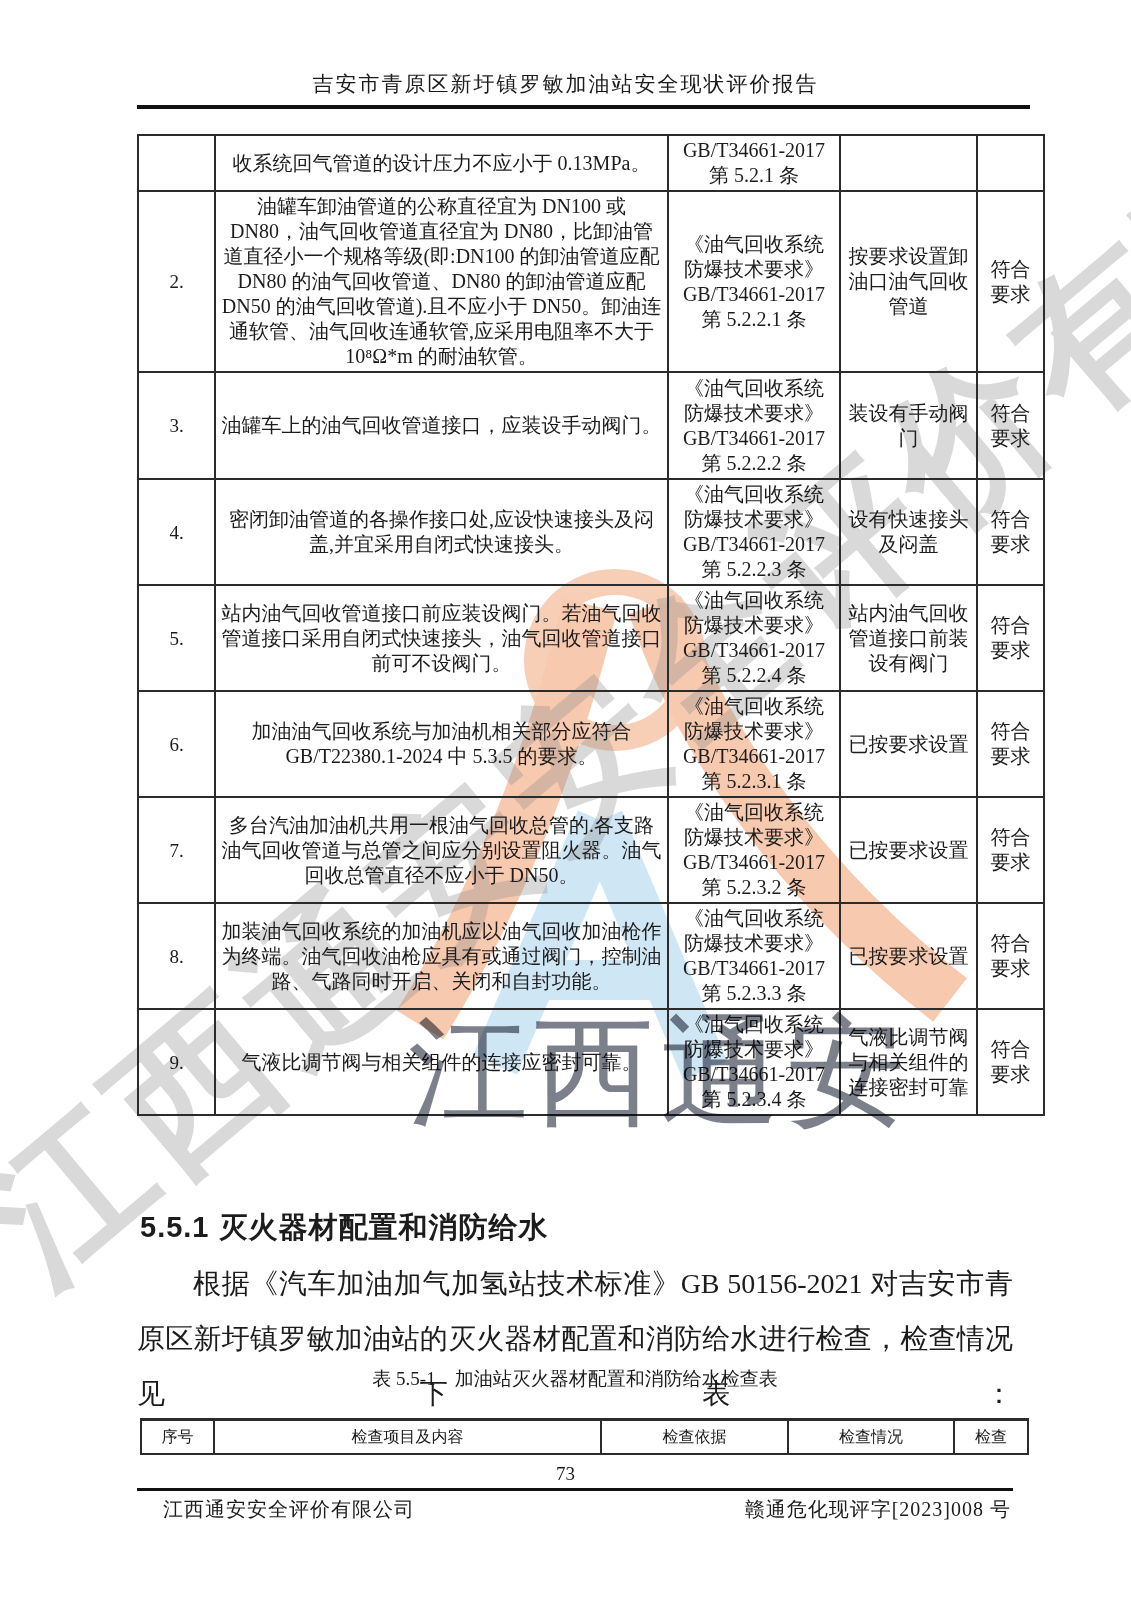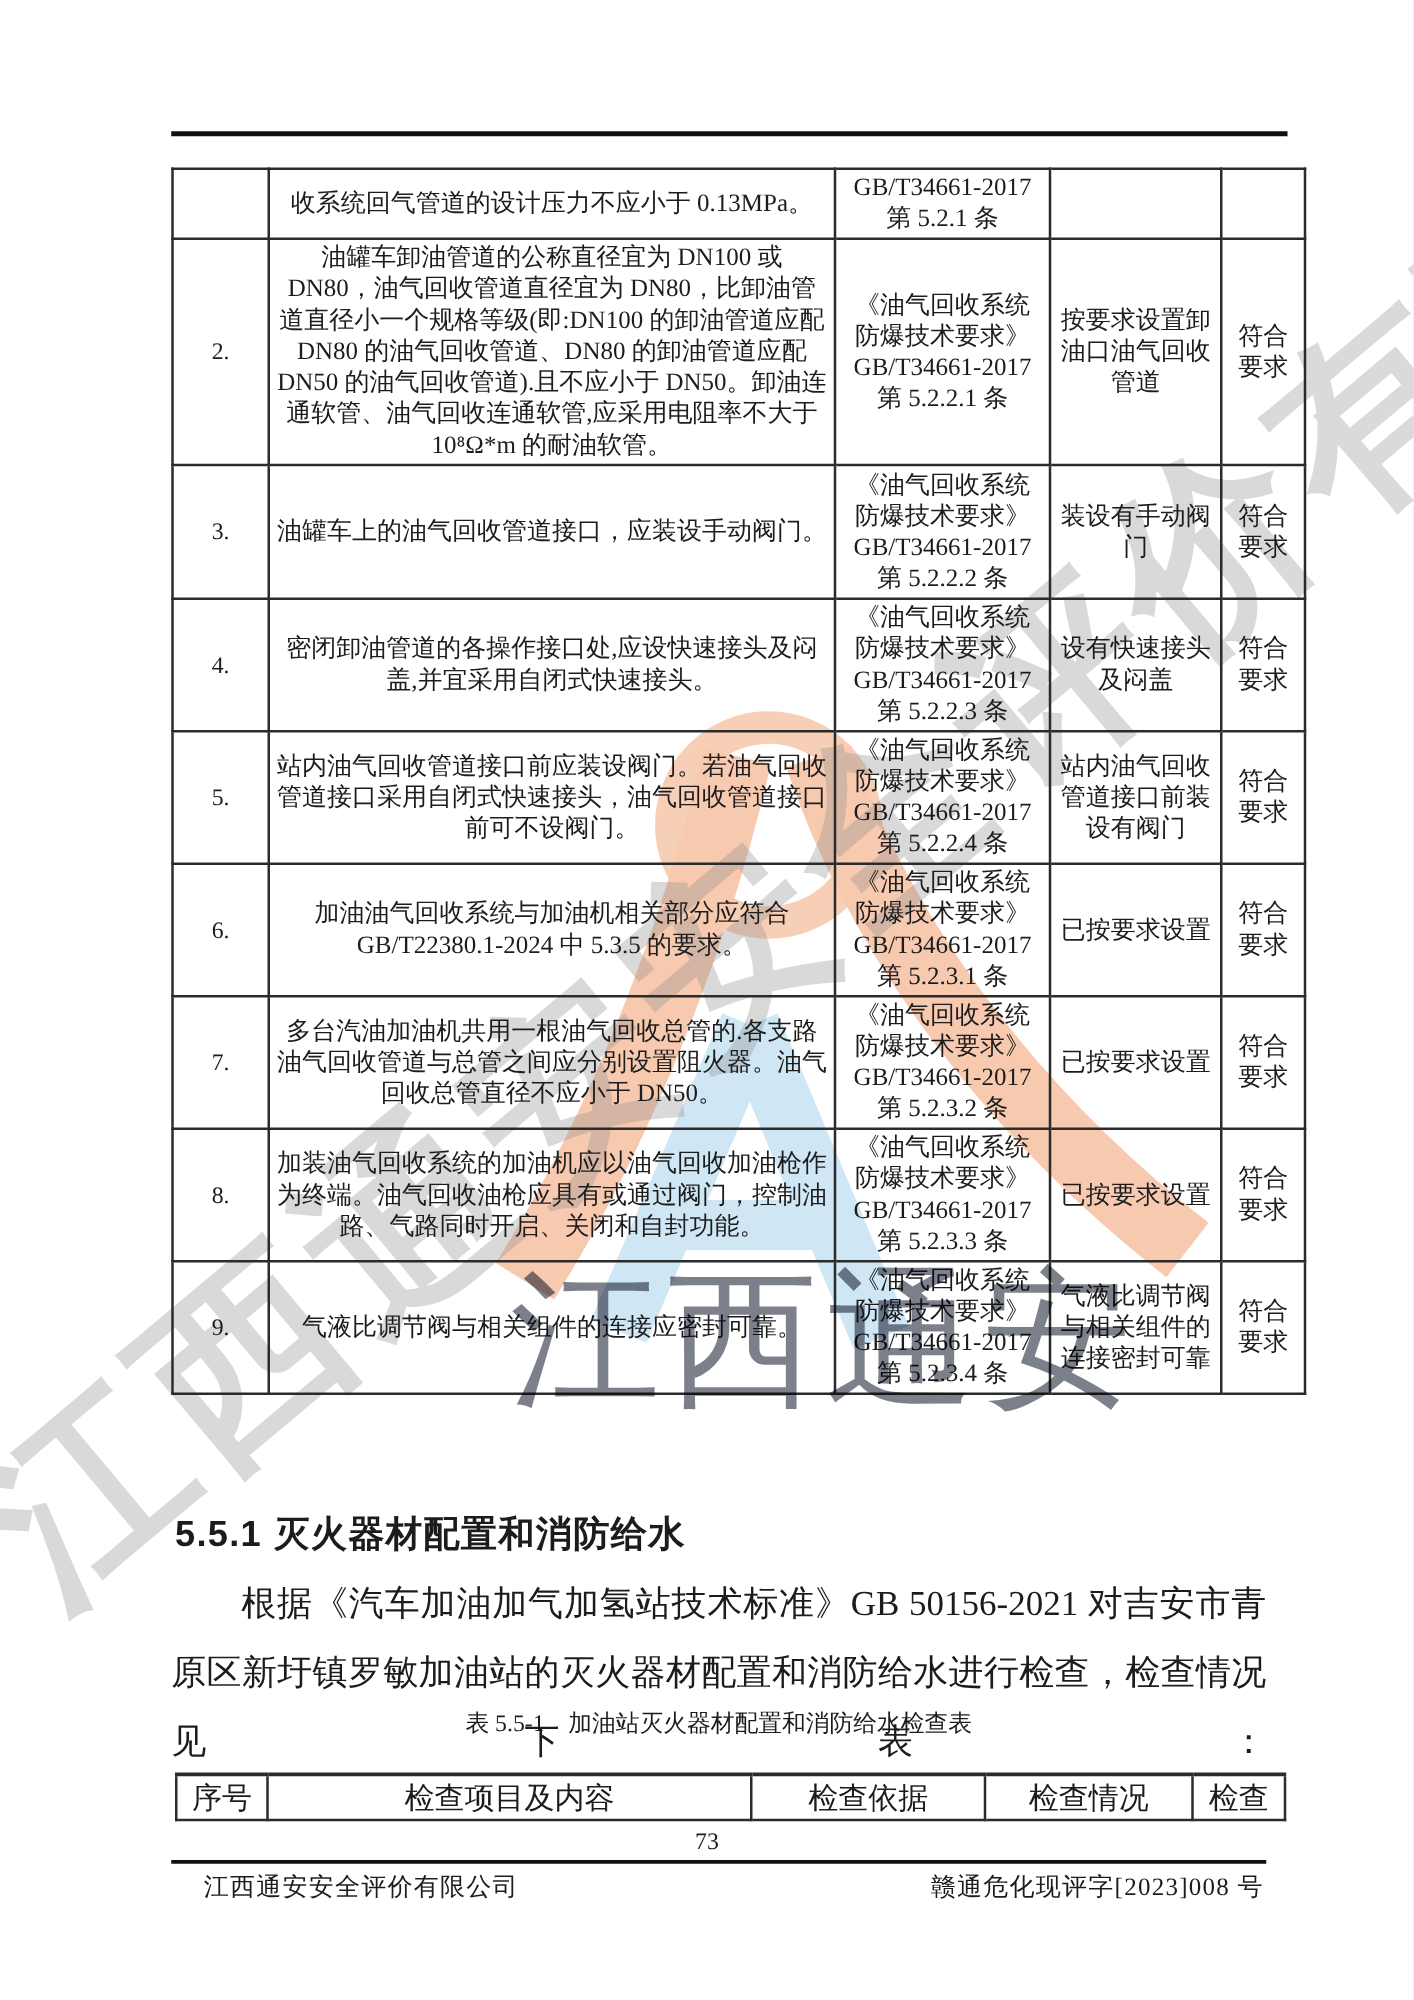--- a/index.html
+++ b/index.html
@@ -36,21 +36,21 @@
   .sec{position:absolute;left:140px;top:1148px;margin:0;font-size:34px;font-weight:bold;
         letter-spacing:5px;font-family:"Liberation Serif",serif;}
   .subsec{position:absolute;left:140px;top:1208px;margin:0;font-size:29px;font-weight:bold;
         letter-spacing:1px;font-family:Liberation Sans, sans-serif;}
   .intro{position:absolute;left:137px;top:1256px;width:876px;margin:0;font-size:28px;
         line-height:55px;text-indent:2em;text-align:justify;text-align-last:justify;}
   .caption{position:absolute;left:137px;top:1366px;width:876px;text-align:center;font-size:19px;}
 
   .second-table{position:absolute;left:140px;top:1418px;width:887px;}
   .second-table td{border:2px solid #2b2b2b;border-top:3px solid #2b2b2b;height:30px;
-        font-size:24px;text-align:center;vertical-align:middle;padding:1px 4px;}
+        font-size:16px;text-align:center;vertical-align:middle;padding:1px 4px;}
 
   .pagenum{position:absolute;left:0;top:1463px;width:1131px;text-align:center;font-size:19px;}
   .footer-rule{position:absolute;left:137px;top:1488px;width:876px;height:3px;background:#111;}
   .footer-left{position:absolute;left:163px;top:1496px;font-size:20px;letter-spacing:1px;}
   .footer-right{position:absolute;right:120px;top:1496px;font-size:20px;letter-spacing:1px;margin-left:20px;}
 </style>
 </head>
 <body>
 
 <div class="page">
@@ -62,20 +62,21 @@
       <path d="M 280 180 C 330 330, 440 470, 575 575" fill="none" stroke="#f29e6e" stroke-width="55"></path>
       <path d="M 225 395 L 120 640" fill="none" stroke="#a9d3ee" stroke-width="48"></path>
       <path d="M 225 395 L 330 645" fill="none" stroke="#a9d3ee" stroke-width="48"></path>
       <path d="M 150 555 L 305 555" fill="none" stroke="#a9d3ee" stroke-width="40"></path>
     </svg>
     <div class="wm-diagonal">江西通安安全评价有限公司</div>
   </div>
 
   <div class="content">
 
+    <div class="header-title">吉安市青原区新圩镇罗敏加油站安全现状评价报告</div>
     <div class="header-rule"></div>
 
     <table class="main-table">
       <colgroup>
         <col style="width:77px">
           <col style="width:453px">
           <col style="width:172px">
         <col style="width:137px">
           <col style="width:67px">
       </colgroup>

